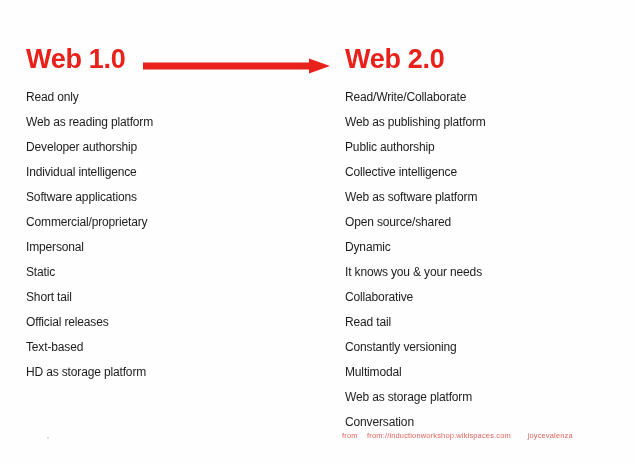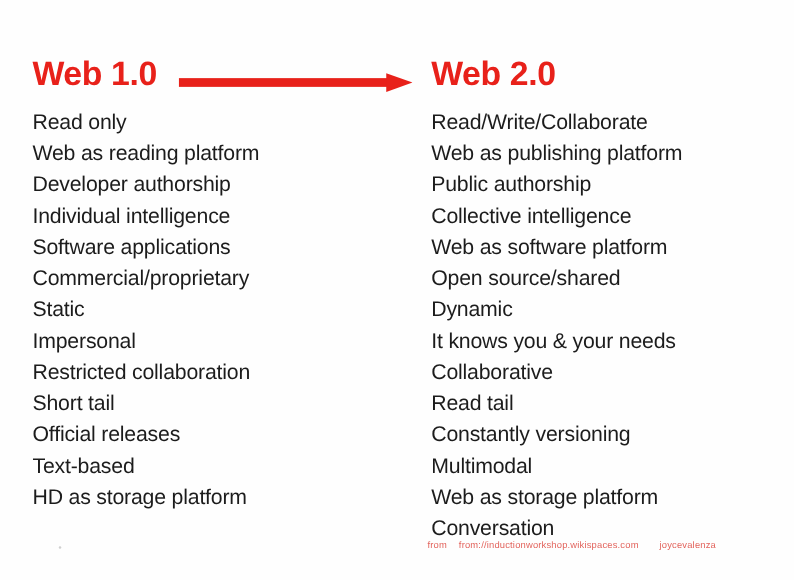--- a/index.html
+++ b/index.html
@@ -58,21 +58,21 @@
     position: absolute;
     top: 85px;
     margin: 0;
     padding: 0;
     list-style: none;
   }
   #list-left  { left: 26px; width: 300px; }
   #list-right { left: 15px; width: 290px; }
 
   .item-list li {
-    font-size: 17px;
+    font-size: 12px;
     line-height: 25px;
     color: #1c1c1c;
     white-space: nowrap;
     letter-spacing: -0.15px;
   }
 
   
   #attribution {
     position: absolute;
     left: 342px;
@@ -105,23 +105,22 @@
   <div class="column" id="col-left">
     <div class="heading" id="heading-web10">Web 1.0</div>
 
     <ul class="item-list" id="list-left">
       <li>Read only</li>
       <li>Web as reading platform</li>
       <li>Developer authorship</li>
       <li>Individual intelligence</li>
       <li>Software applications</li>
       <li>Commercial/proprietary</li>
+      <li>Impersonal</li>
       <li>Static</li>
-      <li>Impersonal</li>
-      <li>Restricted collaboration</li>
       <li>Short tail</li>
       <li>Official releases</li>
       <li>Text-based</li>
       <li>HD as storage platform</li>
     </ul>
   </div>
 
   <div class="column" id="col-right">
     <div class="heading" id="heading-web20">Web 2.0</div>
 

